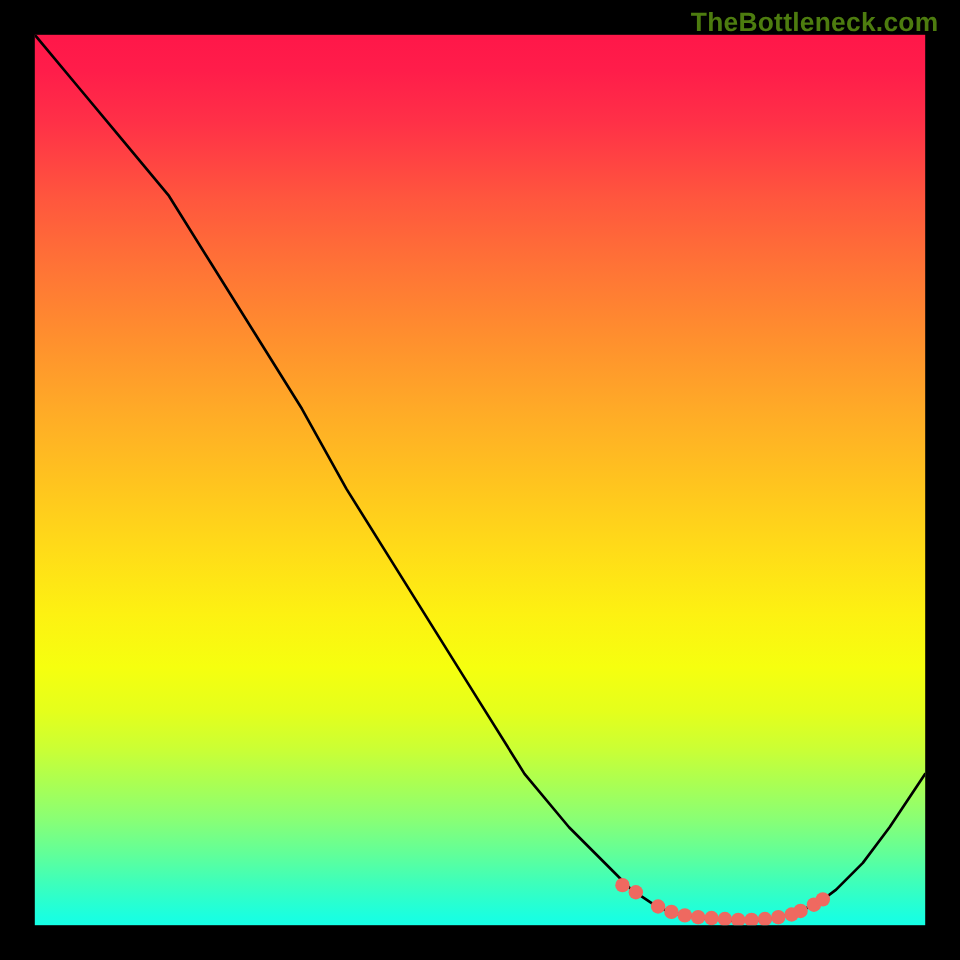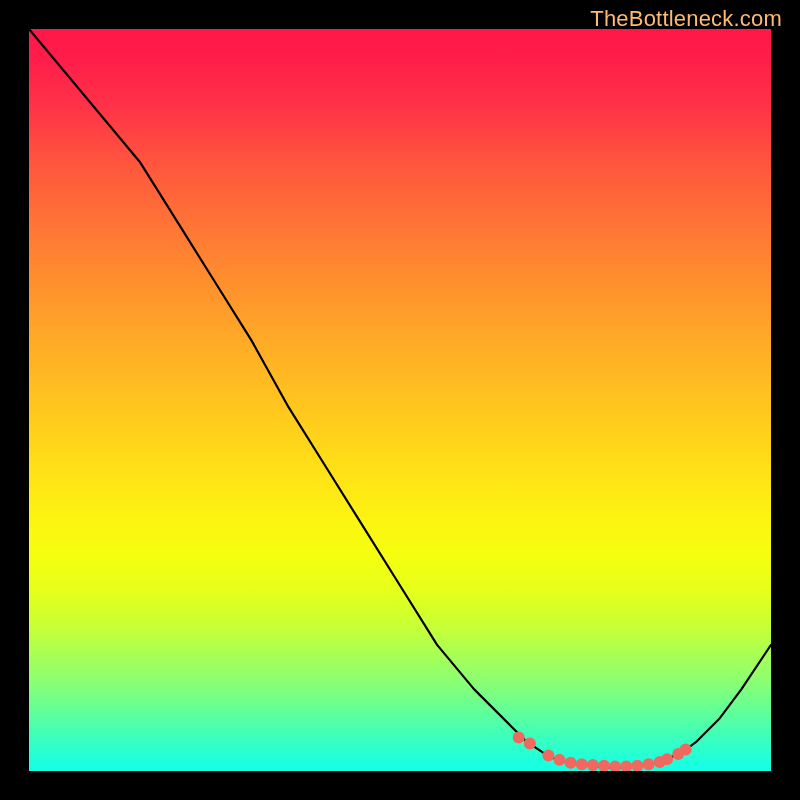--- a/index.html
+++ b/index.html
@@ -8,23 +8,23 @@
     height: 800px;
     background: #000;
     position: relative;
     font-family: Arial, sans-serif;
     overflow: hidden;
   }
   .watermark {
     position: absolute;
     top: 6px;
     right: 18px;
-    color: #fdba74;
+    color: #4d7c0f;
     font-size: 22px;
-    font-weight: 400;
+    font-weight: 700;
     z-index: 10;
     letter-spacing: 0.2px;
   }
   .plot-area {
     position: absolute;
     left: 29px;
     top: 29px;
     width: 742px;
     height: 742px;
   }

